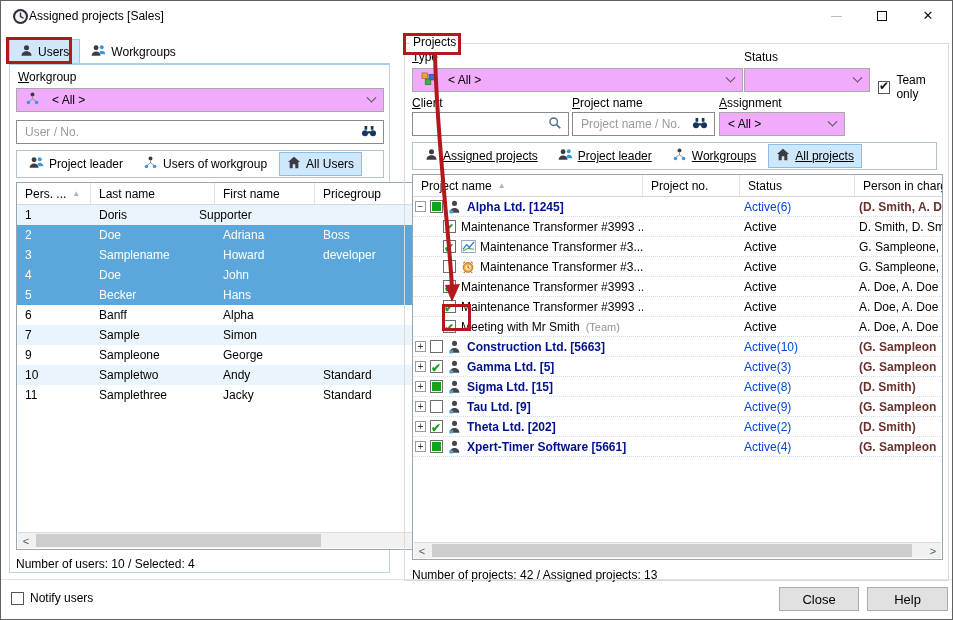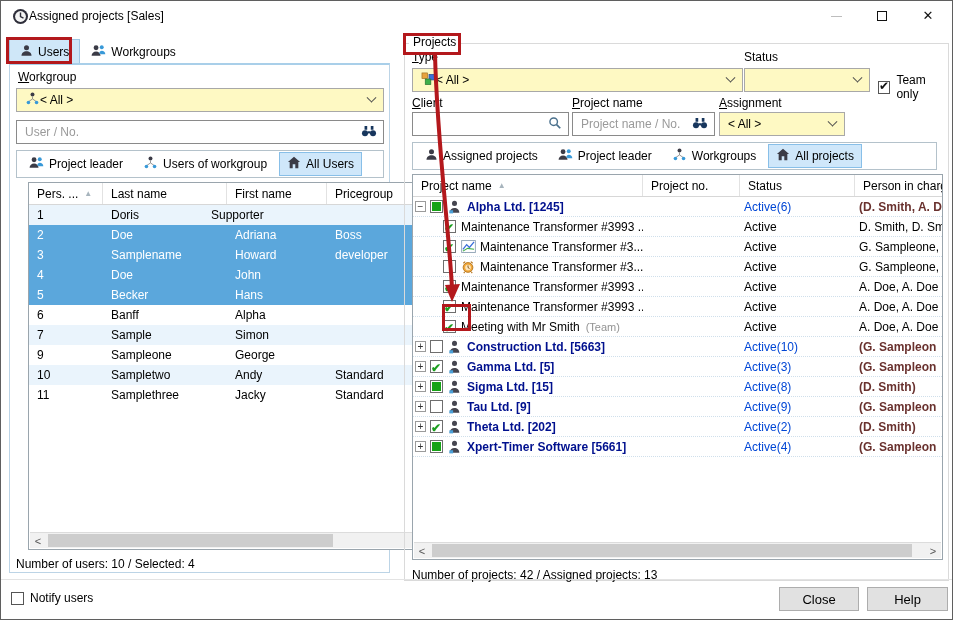--- a/index.html
+++ b/index.html
@@ -17,22 +17,22 @@
   .max-glyph { width:10px; height:10px; border:1px solid #111; }
   .close-glyph { font-size:13px; color:#111; line-height:10px; }
 
   
   .tabs { position:absolute; left:8px; top:38px; display:flex; height:25px; }
   .tab { display:flex; align-items:center; gap:5px; padding:0 10px; cursor:default; border:1px solid transparent; }
   .tab.active { background:#cfe7f8; border:1px solid #9fc6e2; border-bottom:none; font-weight:normal; }
   .tab-panel { position:absolute; left:8px; top:62px; width:381px; height:510px;
                border:1px solid #bcd4e6; border-top:2px solid #a9cfe9; background:#fff; }
   .field-label { position:absolute; font-size:12px; }
-  .dropdown { position:absolute; height:24px; background:#fef9c3; border:1px solid #a8a8a8;
-              display:flex; align-items:center; gap:0; padding:0 8px; }
+  .dropdown { position:absolute; height:24px; background:#f0abfc; border:1px solid #a8a8a8;
+              display:flex; align-items:center; gap:12px; padding:0 8px; }
   .dropdown .chev { margin-left:auto; width:7px; height:7px; border-right:1.4px solid #4f4f4f; border-bottom:1.4px solid #4f4f4f; transform:rotate(45deg) translate(-2px,-2px); }
   .searchbox { position:absolute; height:24px; background:#fff; border:1px solid #8a8a8a; display:flex; align-items:center; padding:0 6px; }
   .searchbox input { border:none; outline:none; flex:1; font:12px "Liberation Sans",sans-serif; background:transparent; min-width:0; }
   .searchbox input::placeholder { color:#9a9a9a; }
   .filterbar { position:absolute; height:28px; border:1px solid #b4c2cb; display:flex; align-items:center; gap:4px; padding:0 4px; background:#fff; }
   .fbtn { display:flex; align-items:center; gap:5px; padding:3px 7px; border:1px solid transparent; white-space:nowrap; }
   .fbtn.selected { background:#cfe7fa; border:1px solid #88bfe8; }
 
   
   .table-box { position:absolute; border:1px solid #9aa5ad; background:#fff; overflow:hidden; }
@@ -173,21 +173,21 @@
         <span>Users of workgroup</span>
       </div>
       <div class="fbtn selected">
         <span><svg width="14" height="13" viewBox="0 0 16 15">
               <path d="M8 1 L15 7 h-2 v7 h-3.5 v-4.5 h-3 V14 H3 V7 H1 z" fill="#3b3b46"></path>
             </svg></span>
         <span>All Users</span>
       </div>
     </div>
 
-    <div class="table-box" style="left:18px; top:117px; width:440px; height:368px;">
+    <div class="table-box" style="left:6px; top:117px; width:440px; height:368px;">
       <div class="t-header">
         <div class="t-hcell uc0">
           <span>Pers. ...</span>
           <span class="sort-asc">▲</span>
         </div>
         <div class="t-hcell uc1">
             <span>Last name</span>
           </div>
         <div class="t-hcell uc2">
             <span>First name</span>
@@ -311,21 +311,21 @@
             <rect x="7.4" y="6.8" width="3.2" height="2.4" fill="#17365d"></rect>
           </svg></span>
     </div>
 
     <span class="field-label accel-first" style="left:314px; top:52px;"><u>A</u>ssignment</span>
     <div class="dropdown" style="left:314px; top:68px; width:126px;">
       <span>&lt; All &gt;</span>
       <span class="chev"></span>
     </div>
 
-    <div class="filterbar" style="left:7px; top:98px; width:525px;">
+    <div class="filterbar" style="left:7px; top:98px; width:525px;text-decoration:underline;">
       <div class="fbtn">
         <span><svg width="13" height="13" viewBox="0 0 16 16">
               <circle cx="8" cy="4.6" r="3.1" fill="#3b3b46"></circle>
               <path d="M1.8 14.6c0-3.5 2.8-5.6 6.2-5.6s6.2 2.1 6.2 5.6z" fill="#3b3b46"></path>
             </svg></span>
         <span>Assigned projects</span>
       </div>
       <div class="fbtn">
         <span><svg width="15" height="13" viewBox="0 0 18 16">
               <circle cx="6" cy="4.6" r="3" fill="#3b3b46"></circle>

